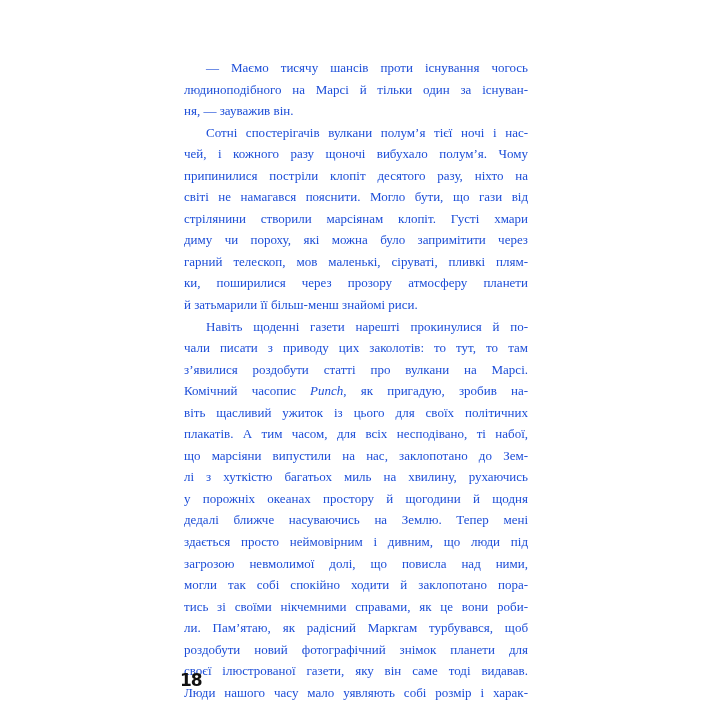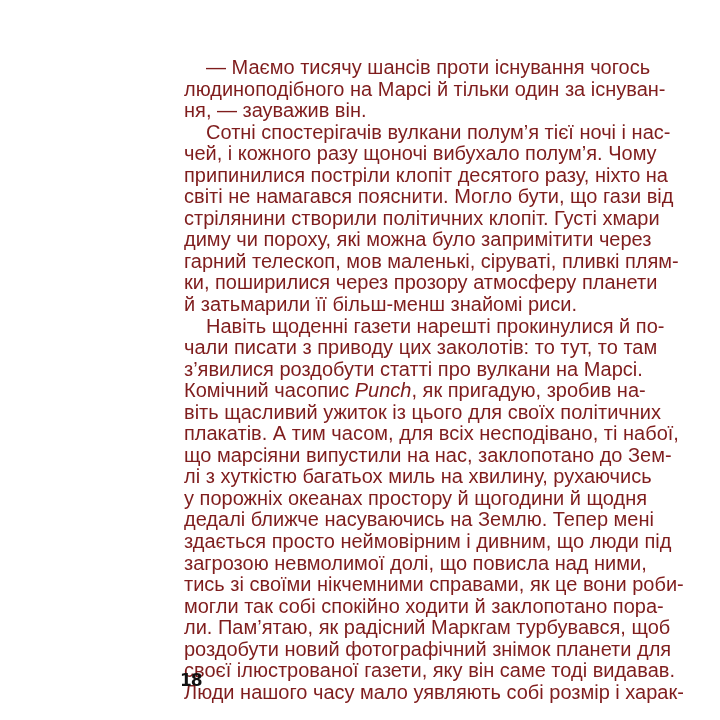--- a/index.html
+++ b/index.html
@@ -1,21 +1,21 @@
 <!DOCTYPE html>
 <html><head>
 <meta charset="utf-8">
 <style>
   html, body { margin:0; padding:0; background:#ffffff; }
   body { width:720px; height:720px; position:relative; overflow:hidden; }
   .page { position:absolute; left:184px; top:57px; width:344px; }
   .line {
-    font-family: Liberation Sans, sans-serif;
-    font-size:20px; line-height:21.55px; height:21.55px;
-    color:#7f1d1d; white-space:nowrap;
+    font-family: Liberation Serif, serif;
+    font-size:13px; line-height:21.55px; height:21.55px;
+    color:#1d4ed8; white-space:nowrap;
     text-align:justify; text-align-last:justify;
   }
   .line.last { text-align-last:left; }
   .line.indent { padding-left:22px; }
   .line i { font-style:italic; }
   .pagenum {
     position:absolute; left:180px; top:670px;
     font-family:"DejaVu Sans", sans-serif; font-weight:bold;
     font-size:17px; color:#111; letter-spacing:-1px;
   }
@@ -24,37 +24,37 @@
 <body>
 
 <div class="page" id="page">
     <div class="line indent">— Маємо тисячу шансів проти існування чогось</div>
     <div class="line">людиноподібного на Марсі й тільки один за існуван-</div>
     <div class="line last">ня, — зауважив він.</div>
     <div class="line indent">Сотні спостерігачів вулкани полум’я тієї ночі і нас-</div>
     <div class="line">чей, і кожного разу щоночі вибухало полум’я. Чому</div>
     <div class="line">припинилися постріли клопіт десятого разу, ніхто на</div>
     <div class="line">світі не намагався пояснити. Могло бути, що гази від</div>
-    <div class="line">стрілянини створили політичних клопіт. Густі хмари</div>
+    <div class="line">стрілянини створили марсіянам клопіт. Густі хмари</div>
     <div class="line">диму чи пороху, які можна було запримітити через</div>
     <div class="line">гарний телескоп, мов маленькі, сіруваті, пливкі плям-</div>
     <div class="line">ки, поширилися через прозору атмосферу планети</div>
     <div class="line last">й затьмарили її більш-менш знайомі риси.</div>
     <div class="line indent">Навіть щоденні газети нарешті прокинулися й по-</div>
     <div class="line">чали писати з приводу цих заколотів: то тут, то там</div>
     <div class="line">з’явилися роздобути статті про вулкани на Марсі.</div>
     <div class="line"><span>Комічний часопис </span><i>Punch</i><span>, як пригадую, зробив на-</span></div>
     <div class="line">віть щасливий ужиток із цього для своїх політичних</div>
     <div class="line">плакатів. А тим часом, для всіх несподівано, ті набої,</div>
     <div class="line">що марсіяни випустили на нас, заклопотано до Зем-</div>
     <div class="line">лі з хуткістю багатьох миль на хвилину, рухаючись</div>
     <div class="line">у порожніх океанах простору й щогодини й щодня</div>
     <div class="line">дедалі ближче насуваючись на Землю. Тепер мені</div>
     <div class="line">здається просто неймовірним і дивним, що люди під</div>
     <div class="line">загрозою невмолимої долі, що повисла над ними,</div>
+    <div class="line">могли так собі спокійно ходити й заклопотано пора-</div>
     <div class="line">тись зі своїми нікчемними справами, як це вони роби-</div>
-    <div class="line">могли так собі спокійно ходити й заклопотано пора-</div>
     <div class="line">ли. Пам’ятаю, як радісний Маркгам турбувався, щоб</div>
     <div class="line">роздобути новий фотографічний знімок планети для</div>
     <div class="line">своєї ілюстрованої газети, яку він саме тоді видавав.</div>
     <div class="line">Люди нашого часу мало уявляють собі розмір і харак-</div>
   </div>
 <div class="pagenum">18</div>
 
 </body></html>

